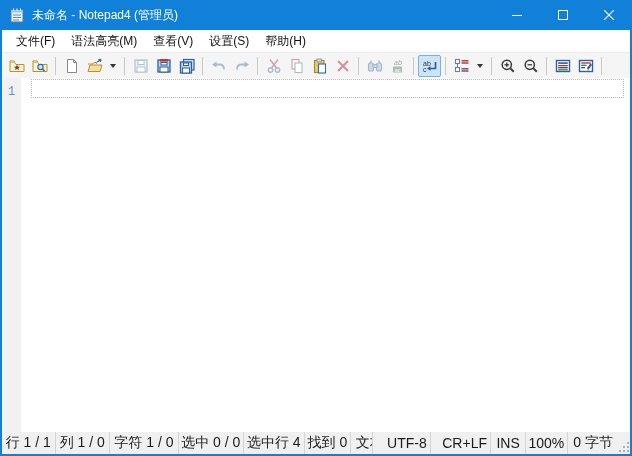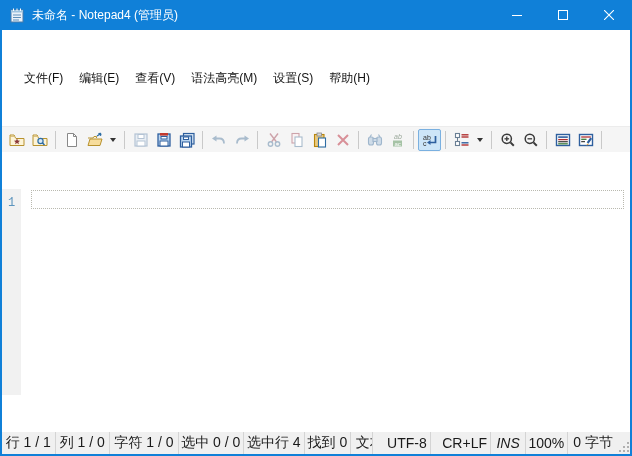--- a/index.html
+++ b/index.html
@@ -6,29 +6,28 @@
   *{box-sizing:border-box;}
   .window{
     width:632px;height:456px;
     font-family:"Liberation Sans","DejaVu Sans",sans-serif;
     background:#fff;
     border-left:2px solid #1080d8;
     border-right:2px solid #1080d8;
     border-bottom:2px solid #1080d8;
     display:flex;flex-direction:column;
     overflow:hidden;
-    gap:37px;
   }
   
   .titlebar{height:30px;background:#1080d8;display:flex;align-items:center;flex:0 0 30px;margin:0 -2px;padding-left:2px;}
   .app-icon{width:18px;height:18px;margin:0 6px 0 6px;flex:0 0 18px;}
   .title-text{color:#ffffff;font-size:12px;white-space:nowrap;flex:1 1 auto;}
   .caption-btn{width:46px;height:30px;display:flex;align-items:center;justify-content:center;flex:0 0 46px;}
   
-  .menubar{height:22px;background:#ffffff;display:flex;align-items:center;padding-left:14px;flex:0 0 22px;}
+  .menubar{height:22px;background:#ffffff;display:flex;align-items:center;padding-left:6px;flex:0 0 22px;}
   .menu-item{font-size:12px;color:#111;padding:2px 8px;white-space:nowrap;}
   
   .toolbar{height:26px;background:#f5f5f5;display:flex;align-items:center;padding-left:3px;flex:0 0 26px;border-top:1px solid #ececec;}
   .tb-btn{width:23px;height:22px;display:flex;align-items:center;justify-content:center;border:1px solid transparent;border-radius:2px;flex:0 0 23px;}
   .tb-btn svg{width:16px;height:16px;display:block;}
   .tb-btn.pressed{background:#cde5f8;border-color:#7ab0e0;}
   .tb-drop{width:14px;height:22px;display:flex;align-items:center;justify-content:center;flex:0 0 14px;}
   .tb-drop .tri{width:0;height:0;border-left:3.5px solid transparent;border-right:3.5px solid transparent;border-top:4px solid #333;}
   .tb-sep{width:1px;height:18px;background:#c9c9c9;margin:0 4px;flex:0 0 1px;}
   
@@ -42,21 +41,21 @@
   .sb-seg{height:100%;display:flex;align-items:center;justify-content:center;border-right:1px solid #d4d4d4;white-space:nowrap;overflow:hidden;}
   .sb-seg:nth-child(1){width:56px;}
   .sb-seg:nth-child(2){width:57px;}
   .sb-seg:nth-child(3){width:72px;}
   .sb-seg:nth-child(4){width:68px;}
   .sb-seg:nth-child(5){width:64px;}
   .sb-seg:nth-child(6){width:48px;}
   .sb-seg:nth-child(7){width:23px;justify-content:flex-start;padding-left:5px;}
   .sb-seg:nth-child(8){width:49px;margin-left:11px;}
   .sb-seg:nth-child(9){width:55px;margin-left:8px;}
-  .sb-seg:nth-child(10){width:36px;font-style:italic;}
+  .sb-seg:nth-child(10){width:36px;}
   .sb-seg:nth-child(11){width:44px;}
   .sb-seg:nth-child(12){width:53px;border-right:none;}
   .sb-grip{margin-left:auto;width:12px;height:100%;display:flex;align-items:flex-end;justify-content:flex-end;padding:0 1px 2px 0;}
 </style>
 </head>
 <body>
 
 <div class="window">
 
   <div class="titlebar">
@@ -85,23 +84,22 @@
     </div>
     <div class="caption-btn close">
       <svg width="10" height="10" viewBox="0 0 10 10">
           <path d="M0 0 L10 10 M10 0 L0 10" stroke="#fff" stroke-width="1.1"></path>
         </svg>
     </div>
   </div>
 
   <div class="menubar">
     <span class="menu-item">文件(F)</span>
-    <span class="menu-item">编辑(E)</span>
+    <span class="menu-item">语法高亮(M)</span>
     <span class="menu-item">查看(V)</span>
-    <span class="menu-item">语法高亮(M)</span>
     <span class="menu-item">设置(S)</span>
     <span class="menu-item">帮助(H)</span>
   </div>
 
   <div class="toolbar">
 
     <div class="tb-btn">
       <svg viewBox="0 0 16 16">
         <path d="M1 4.5 h4.5 l1.5 2 H15 V13.5 H1 Z" fill="#fdf4d7" stroke="#b8922e" stroke-width="1"></path>
         <path d="M1 4.5 V3 h4 l1 1.5" fill="#fdf4d7" stroke="#b8922e" stroke-width="1"></path>

